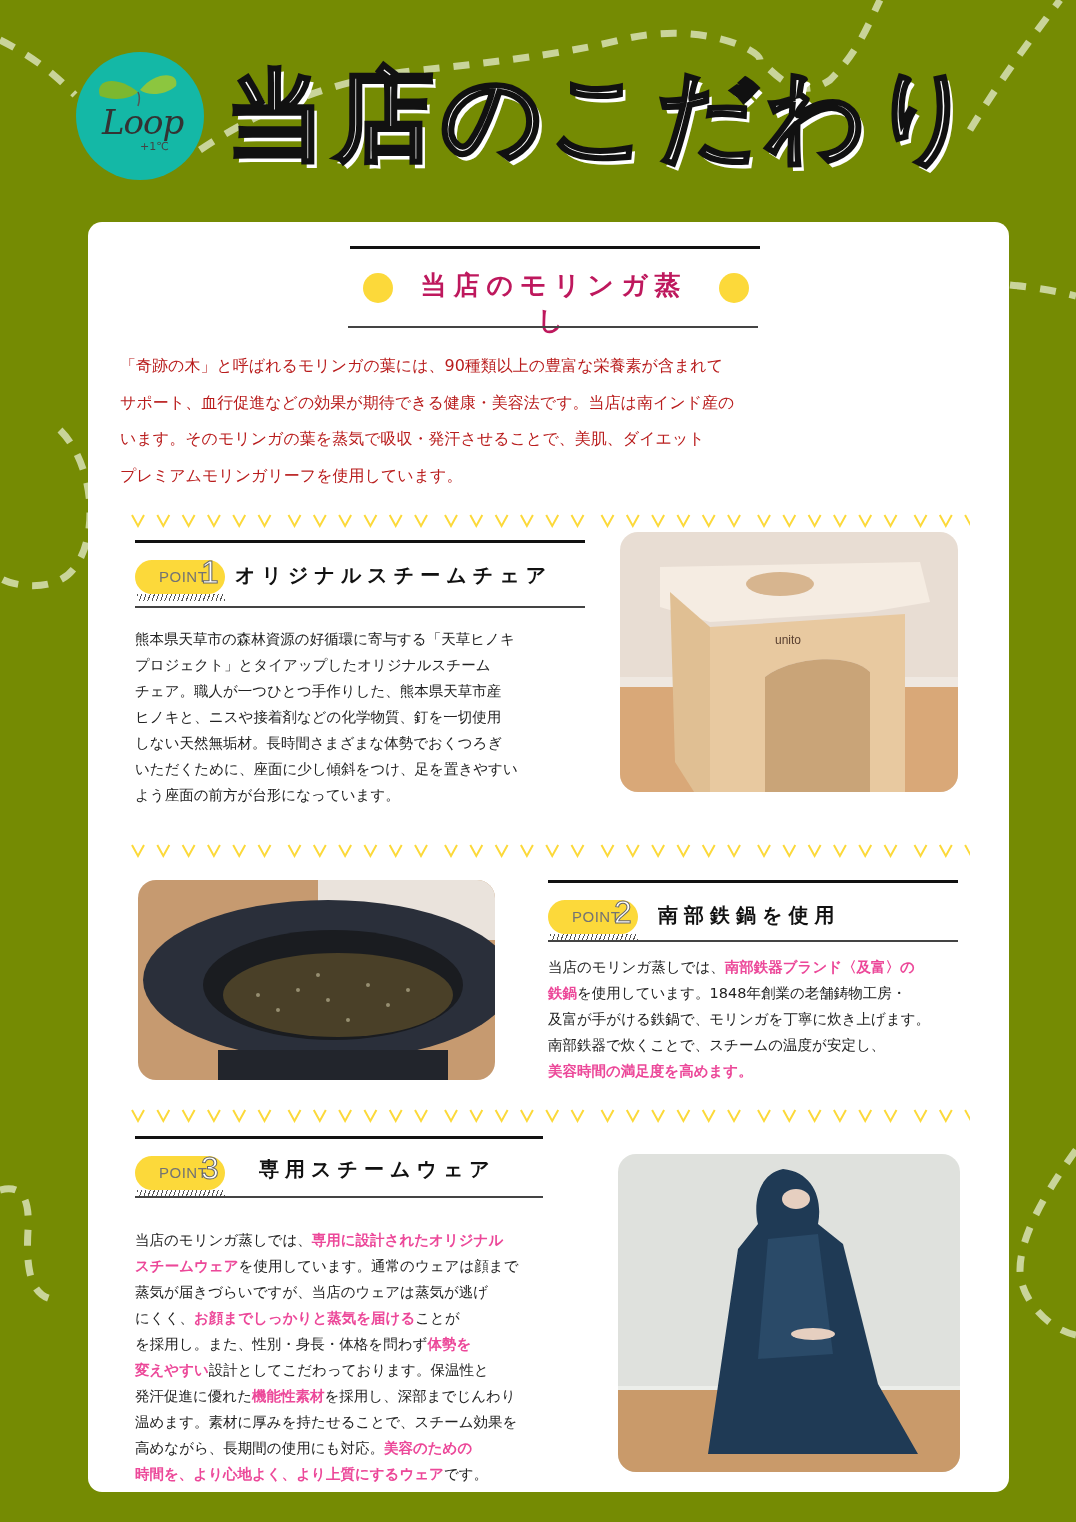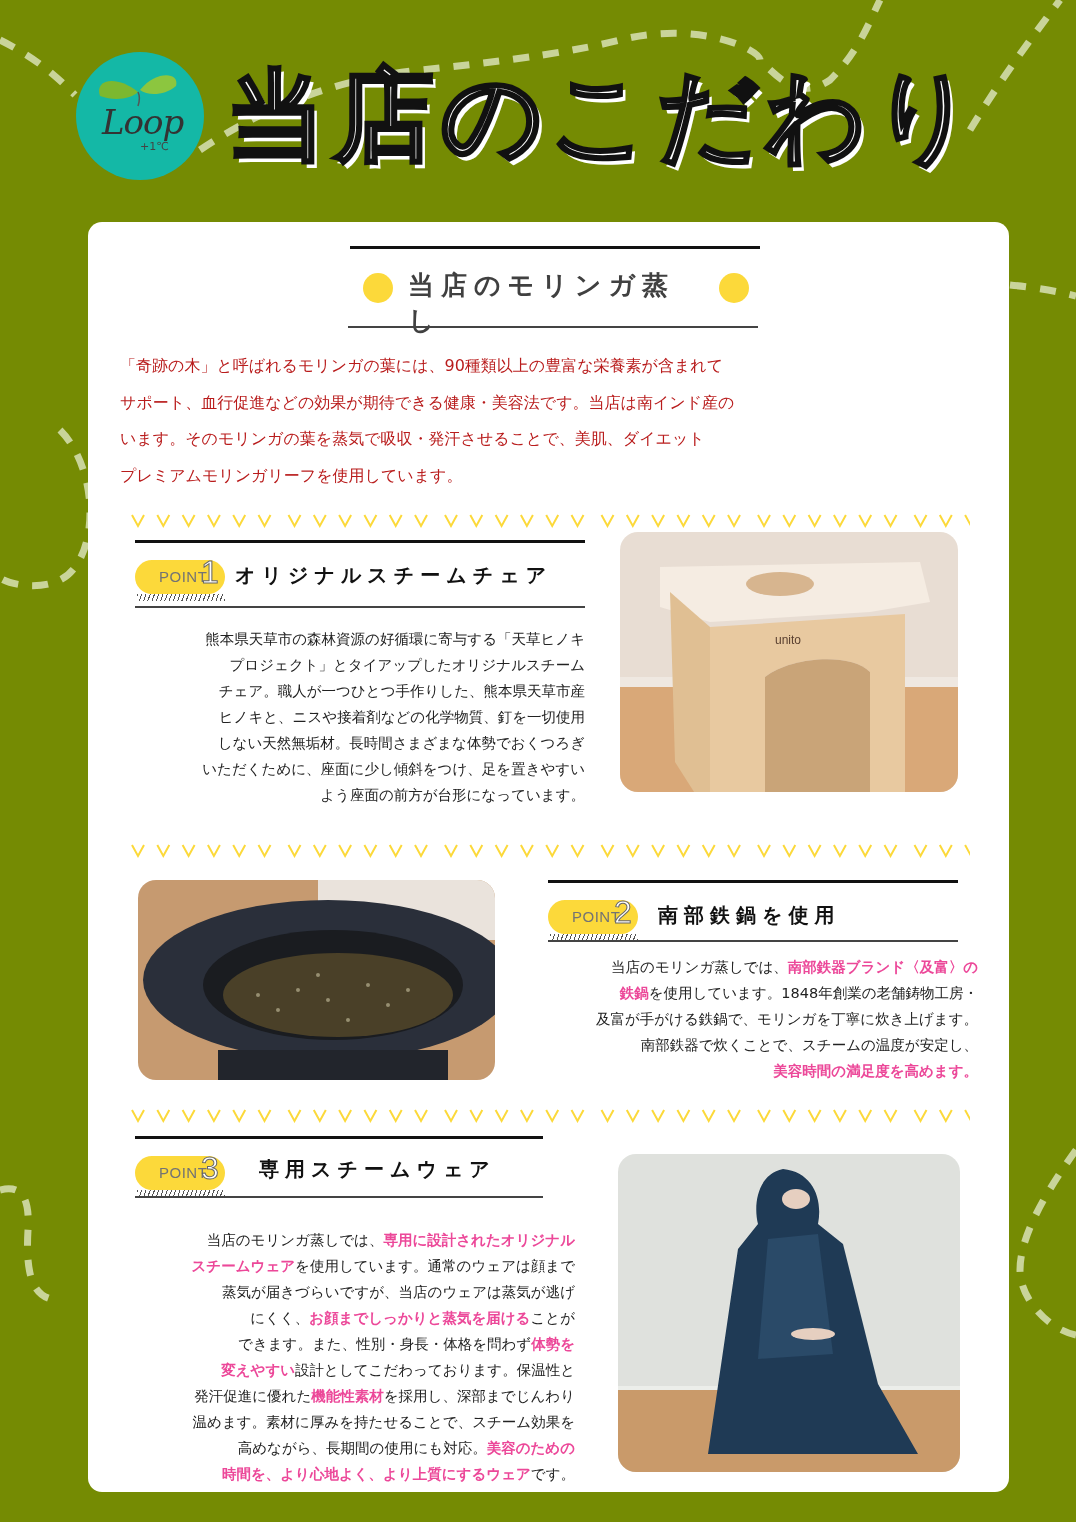--- a/index.html
+++ b/index.html
@@ -45,22 +45,22 @@
   }
 
   .section-head {
     position: absolute; left: 260px; top: 22px; width: 412px; height: 84px;
   }
   .section-head .line-top { position: absolute; left: 2px; top: 2px; width: 410px; height: 3px; background: #111; }
   .section-head .line-bot { position: absolute; left: 0; top: 82px; width: 410px; height: 2px; background: #444; }
   .dot { position: absolute; width: 30px; height: 30px; border-radius: 50%; background: #fcd93a; top: 29px; }
   .dot.l { left: 15px; } .dot.r { left: 371px; }
   .section-title {
-    position: absolute; left: 60px; top: 24px; width: 292px; 
-    font-size: 26px; font-weight: bold; letter-spacing: 7px; color: #404040;
+    position: absolute; left: 60px; top: 24px; width: 292px; text-align: center;
+    font-size: 26px; font-weight: bold; letter-spacing: 7px; color: #be185d;
   }
 
   .intro {
     position: absolute; left: 32px; top: 126px; width: 860px;
     text-align: left; font-size: 16px; line-height: 36.5px; color: #b91c1c;
   }
 
   .chevrons {
     position: absolute; height: 18px; color: #fcd93a; font-size: 16px;
     letter-spacing: 0; white-space: nowrap; overflow: hidden;
@@ -87,21 +87,21 @@
     font-family: "Liberation Sans", sans-serif;
   }
   .badge .b-num {
     position: absolute; left: 66px; top: -6px; font-size: 32px; color: #fff;
     -webkit-text-stroke: 1px #666; font-family: "Liberation Sans", sans-serif;
   }
   .point-title {
     position: absolute; font-size: 20px; font-weight: bold; letter-spacing: 6px; color: #111; white-space: nowrap;
   }
   .point-body {
-    position: absolute; font-size: 14.5px; line-height: 26px; color: #222; text-align: right;
+    position: absolute; font-size: 14.5px; line-height: 26px; color: #222;
   }
   .point-body b { font-weight: bold; color: #ec4899; }
 
   .photo { position: absolute; border-radius: 18px; overflow: hidden; }
   .photo svg { display: block; }
 </style>
 </head>
 <body>
 
 <svg class="bg-deco" width="1076" height="1522">
@@ -353,21 +353,21 @@
       <span class="b-label">POINT</span>
       <span class="b-num">3</span>
     </div>
     <h3 class="point-title" style="left:124px; top:20px;">専用スチームウェア</h3>
     <div class="pl-bot" style="width:408px; top:60px;"></div>
     <div class="point-body" id="pb2" style="left:0; top:91px; width:440px;">
         <div><span>当店のモリンガ蒸しでは、</span><b>専用に設計されたオリジナル</b></div>
         <div><b>スチームウェア</b><span>を使用しています。通常のウェアは顔まで</span></div>
         <div><span>蒸気が届きづらいですが、当店のウェアは蒸気が逃げ</span></div>
         <div><span>にくく、</span><b>お顔までしっかりと蒸気を届ける</b><span>ことが</span></div>
-        <div><span>できます。また、性別・身長・体格を問わず</span><b>体勢を</b></div>
+        <div><span>を採用し。また、性別・身長・体格を問わず</span><b>体勢を</b></div>
         <div><b>変えやすい</b><span>設計としてこだわっております。保温性と</span></div>
         <div><span>発汗促進に優れた</span><b>機能性素材</b><span>を採用し、深部までじんわり</span></div>
         <div><span>温めます。素材に厚みを持たせることで、スチーム効果を</span></div>
         <div><span>高めながら、長期間の使用にも対応。</span><b>美容のための</b></div>
         <div><b>時間を、より心地よく、より上質にするウェア</b><span>です。</span></div>
       </div>
   </section>
   <div class="photo" style="left:530px; top:932px; width:342px; height:318px;">
     <svg width="342" height="318" viewBox="0 0 342 318">
       <rect width="342" height="318" fill="#dfe1dd"></rect>

